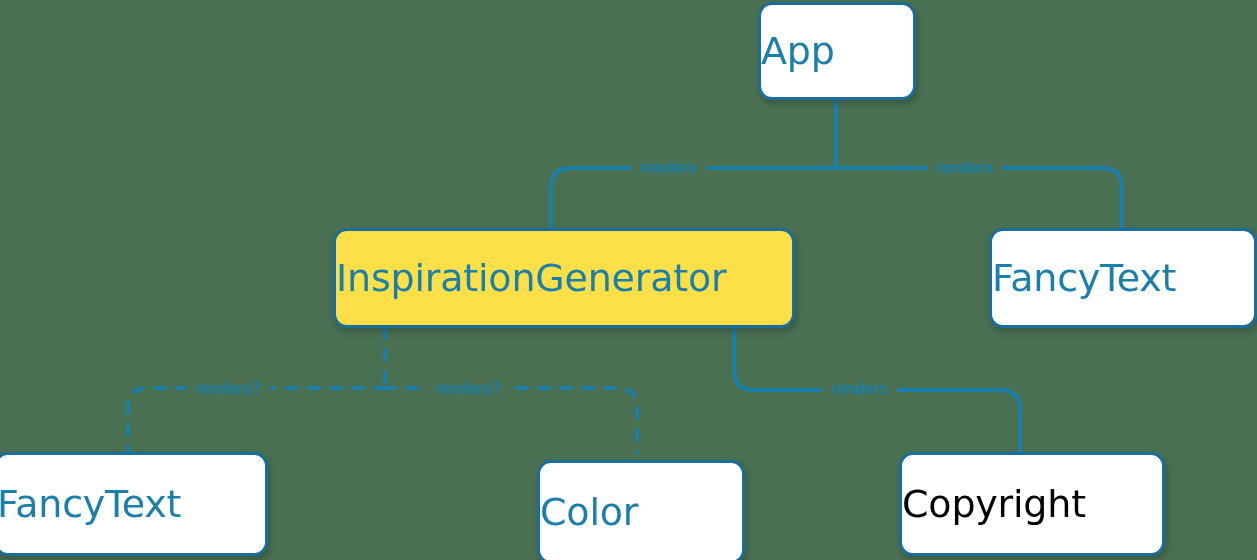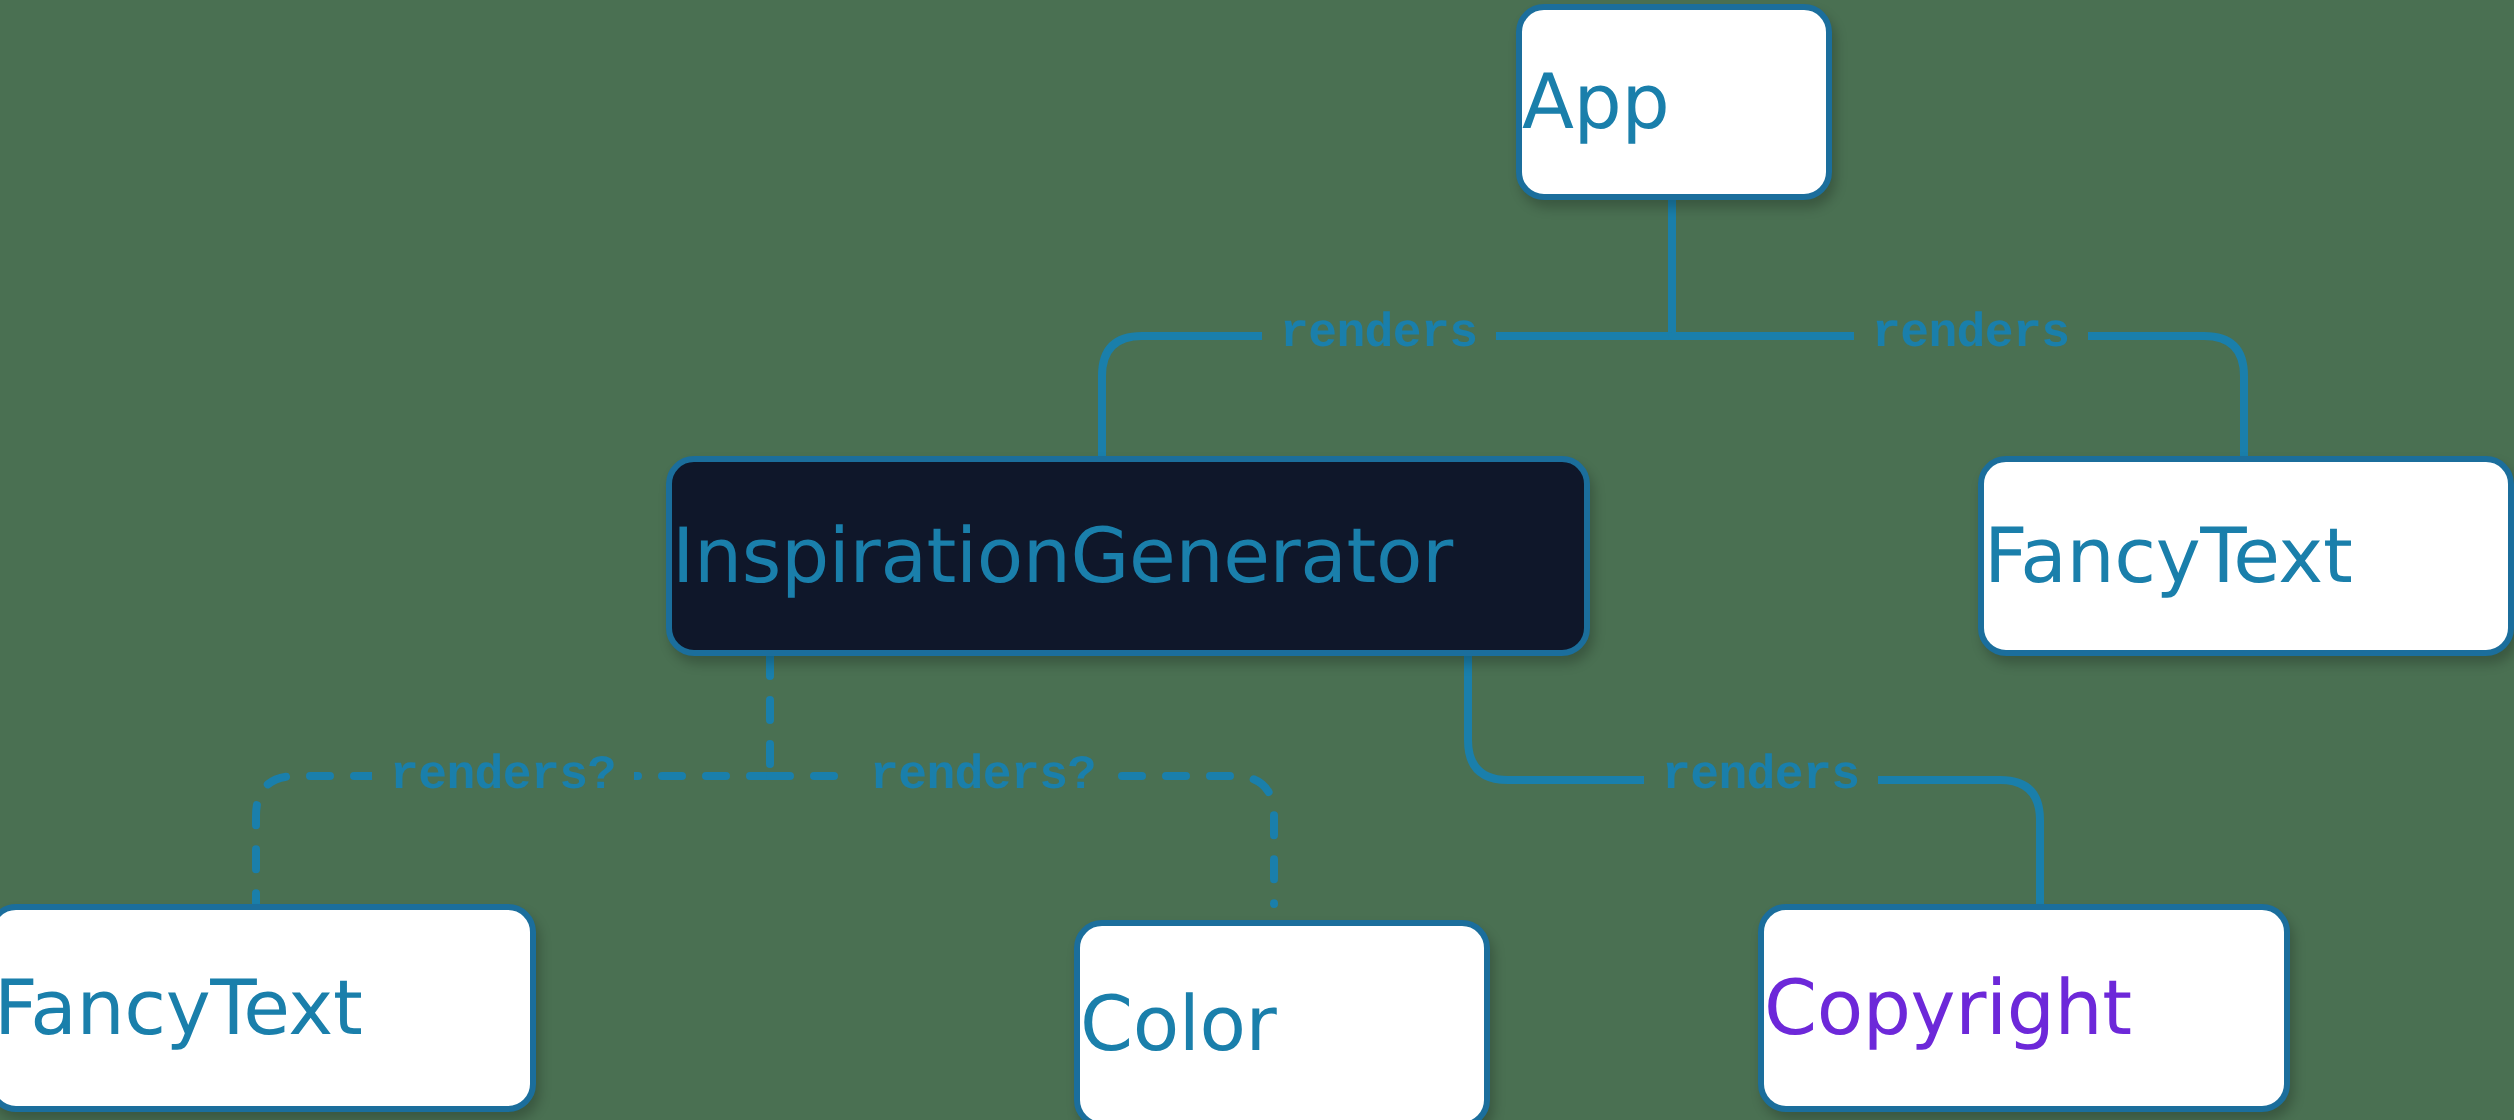--- a/index.html
+++ b/index.html
@@ -41,23 +41,23 @@
     box-shadow: 2px 4px 6px rgba(0,0,0,0.22);
     z-index: 3;
   }
   .node span {
     display: block;
     white-space: nowrap;
   }
   .edge-label {
     position: absolute;
     color: #1a7fab;
-    font-family: Liberation Mono, monospace;
+    font-family: Liberation Sans, sans-serif;
     font-weight: 700;
-    font-size: 24px;
+    font-size: 16px;
     letter-spacing: -0.3px;
     white-space: nowrap;
     z-index: 4;
     background: #4a7052;
     padding: 0 9px;
     line-height: 30px;
   }
 
   
   #node-app        { left: 758px;  top: 2px;   width: 158px; height: 98px;  font-size: 38px; }
@@ -103,33 +103,33 @@
   <div class="edge-label" id="label-renders-q1" style="color: rgb(26, 127, 171); background: rgb(74, 112, 82);">renders?</div>
 
   <div class="edge-label" id="label-renders-q2" style="color: rgb(26, 127, 171); background: rgb(74, 112, 82);">renders?</div>
 
   <div class="edge-label" id="label-renders-bottom" style="color: rgb(26, 127, 171); background: rgb(74, 112, 82);">renders</div>
 
   <div class="node" id="node-app" style="background: rgb(255, 255, 255); border-color: rgb(27, 110, 156); color: rgb(26, 127, 171);">
     <span>App</span>
   </div>
 
-  <div class="node" id="node-inspgen" style="background: #0f172a; border-color: rgb(27, 110, 156); color: rgb(26, 127, 171);">
+  <div class="node" id="node-inspgen" style="background: #fde047; border-color: rgb(27, 110, 156); color: rgb(26, 127, 171);">
     <span>InspirationGenerator</span>
   </div>
 
   <div class="node" id="node-fancytext-right" style="background: rgb(255, 255, 255); border-color: rgb(27, 110, 156); color: rgb(26, 127, 171);">
     <span>FancyText</span>
   </div>
 
   <div class="node" id="node-fancytext-left" style="background: rgb(255, 255, 255); border-color: rgb(27, 110, 156); color: rgb(26, 127, 171);">
     <span>FancyText</span>
   </div>
 
   <div class="node" id="node-color" style="background: rgb(255, 255, 255); border-color: rgb(27, 110, 156); color: rgb(26, 127, 171);">
     <span>Color</span>
   </div>
 
-  <div class="node" id="node-copyright" style="background: rgb(255, 255, 255); border-color: rgb(27, 110, 156); color: #6d28d9;">
+  <div class="node" id="node-copyright" style="background: rgb(255, 255, 255); border-color: rgb(27, 110, 156); color: #000000; margin-left: 20px;">
     <span>Copyright</span>
   </div>
 
 </div>
 
 </body></html>

